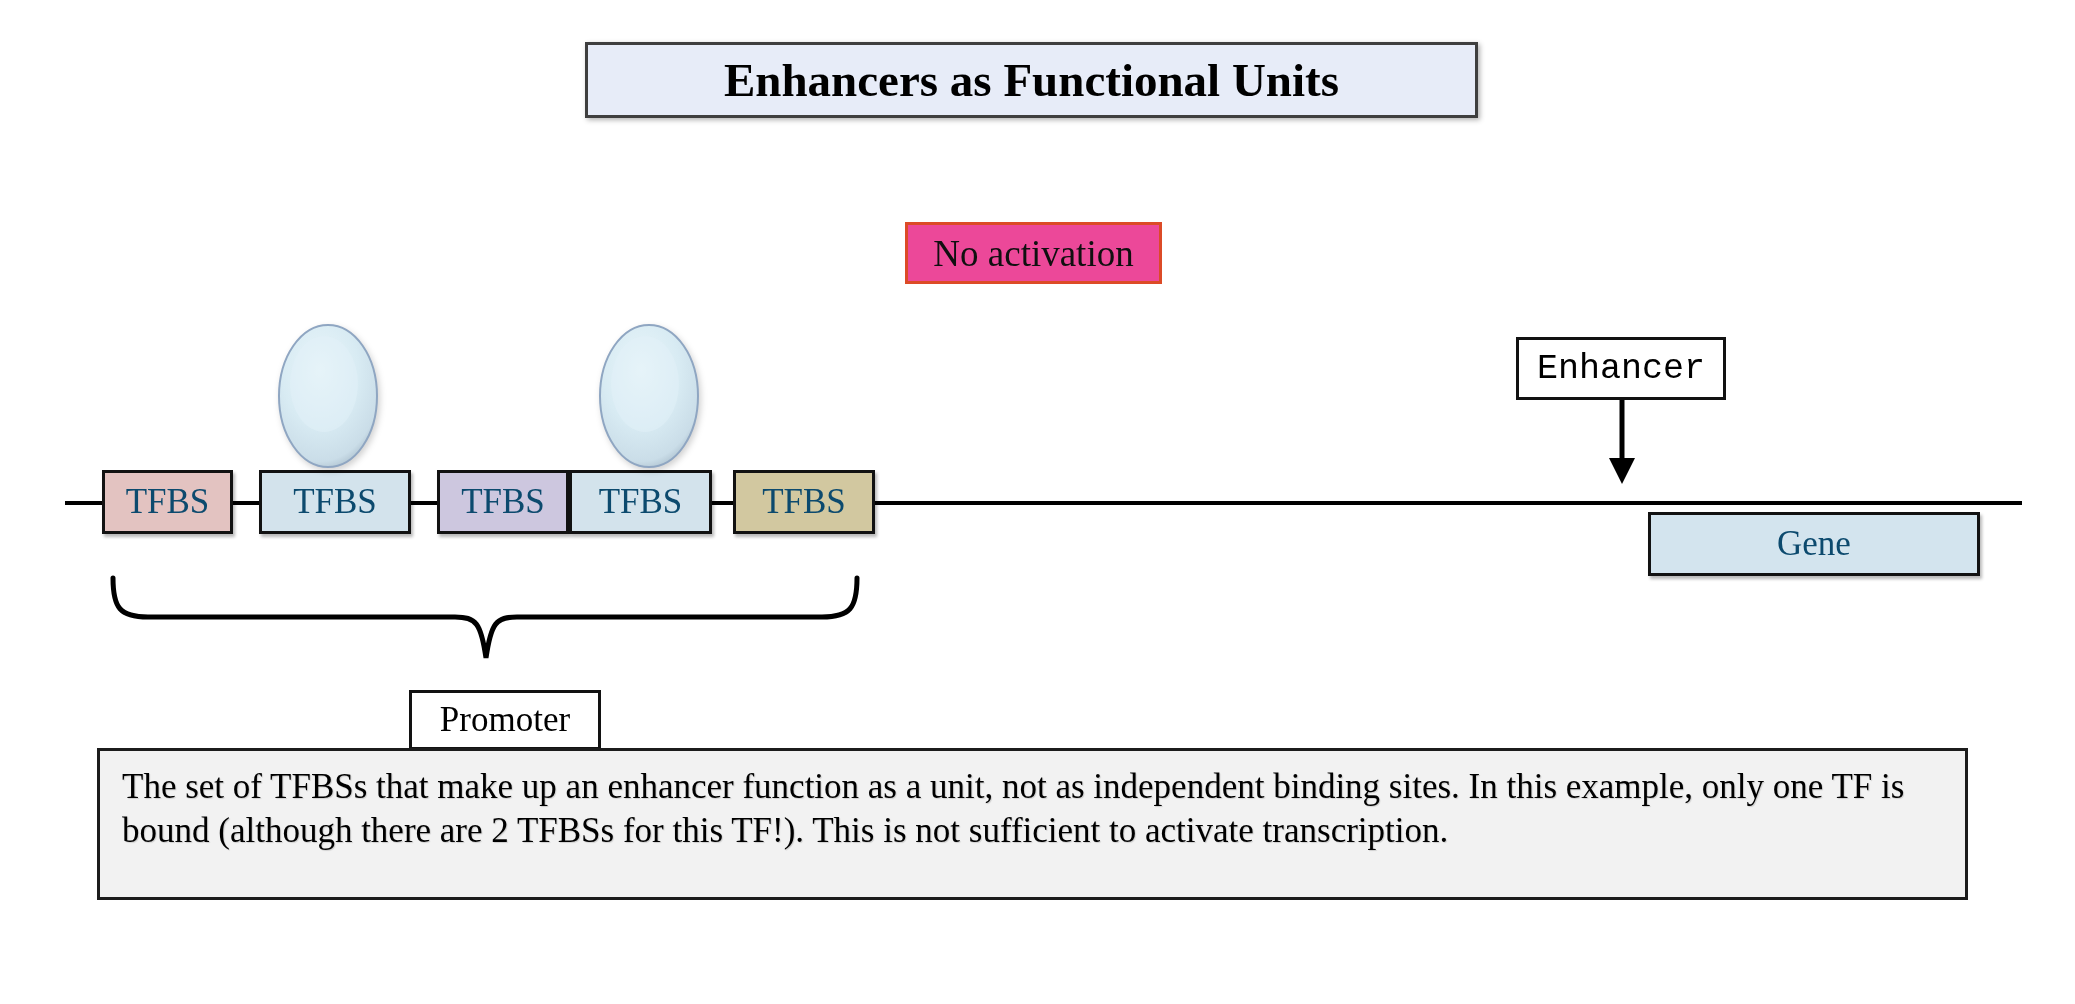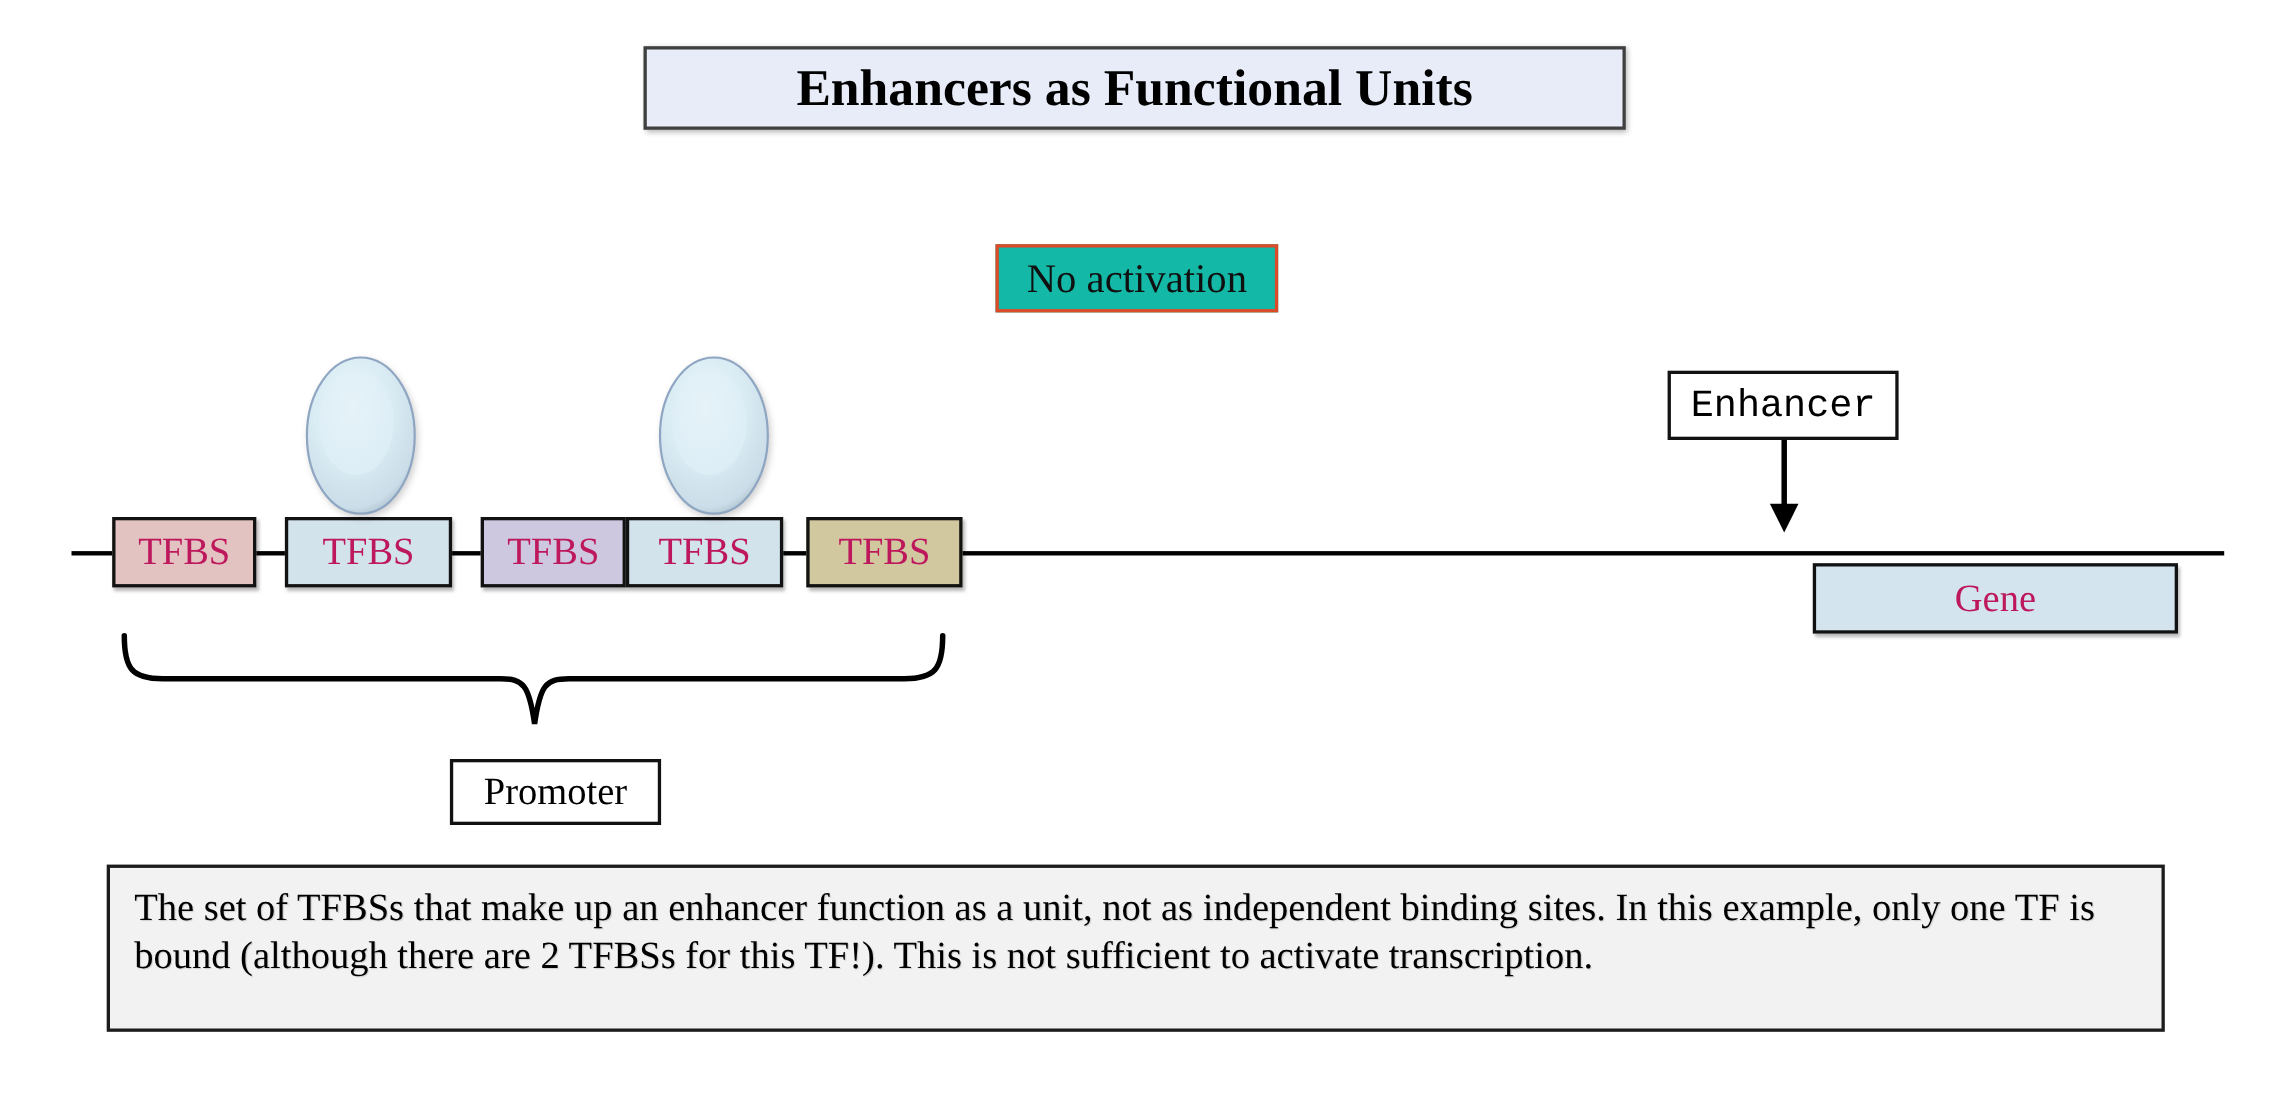--- a/index.html
+++ b/index.html
@@ -28,21 +28,21 @@
     font-size: 37px; color: #101010;
   }
   .dna-line {
     left: 65px; top: 501px; width: 1957px; height: 4px;
     z-index: 1;
   }
   .site-box {
     top: 470px; height: 64px;
     border: 3px solid #121212;
     display: flex; align-items: center; justify-content: center;
-    font-size: 35px; color: #be185d;
+    font-size: 35px; color: #0c4a6e;
     z-index: 2;
     box-shadow: 2px 3px 3px rgba(0,0,0,0.28);
   }
   .tfbs-1 { left: 102px;  width: 131px; }
   .tfbs-2 { left: 259px;  width: 152px; }
   .tfbs-3 { left: 437px;  width: 132px; }
   .tfbs-4 { left: 569px;  width: 143px; }
   .tfbs-5 { left: 733px;  width: 142px; }
   .gene-box { left: 1648px; width: 332px; }
 
@@ -62,21 +62,21 @@
 
   .brace-svg { left: 100px; top: 570px; }
 
   .enhancer-box {
     left: 409px; top: 690px; width: 192px; height: 60px;
     border: 3px solid #121212; background: #ffffff;
     display: flex; align-items: center; justify-content: center;
     font-size: 35px; color: #000;
   }
   .caption-box {
-    left: 97px; top: 786px; width: 1871px; min-height: 152px;
+    left: 97px; top: 748px; width: 1871px; min-height: 152px;
     border: 3px solid #1c1c1c;
     padding: 14px 22px 18px 22px;
     font-size: 35px; line-height: 1.27; color: #000;
     text-shadow: 1px 1px 1px rgba(0,0,0,0.15);
   }
 </style>
 </head>
 <body>
 
 <div class="stage">
@@ -90,21 +90,21 @@
         <stop offset="96%" stop-color="#A4B8C6"></stop>
         <stop offset="100%" stop-color="#93A9C4"></stop>
       </radialGradient>
     </defs>
   </svg>
 
   <div class="abs title-box" style="background-color: rgb(231, 236, 248);">
     <span>Enhancers as Functional Units</span>
   </div>
 
-  <div class="abs status-box" style="background-color: #14b8a6; border-color: rgb(220, 75, 39);">
+  <div class="abs status-box" style="background-color: #ec4899; border-color: rgb(220, 75, 39);">
     <span>No activation</span>
   </div>
 
   <svg class="abs tf-ellipse e1" width="104" height="150" viewBox="0 0 104 150">
     <ellipse cx="52" cy="74" rx="49" ry="71" fill="url(#tfGrad)" stroke="#8FA6C2" stroke-width="2"></ellipse>
     <ellipse cx="48" cy="62" rx="34" ry="48" fill="#E2F1F7" opacity="0.55"></ellipse>
   </svg>
   <svg class="abs tf-ellipse e2" width="104" height="150" viewBox="0 0 104 150">
     <ellipse cx="52" cy="74" rx="49" ry="71" fill="url(#tfGrad)" stroke="#8FA6C2" stroke-width="2"></ellipse>
     <ellipse cx="48" cy="62" rx="34" ry="48" fill="#E2F1F7" opacity="0.55"></ellipse>

